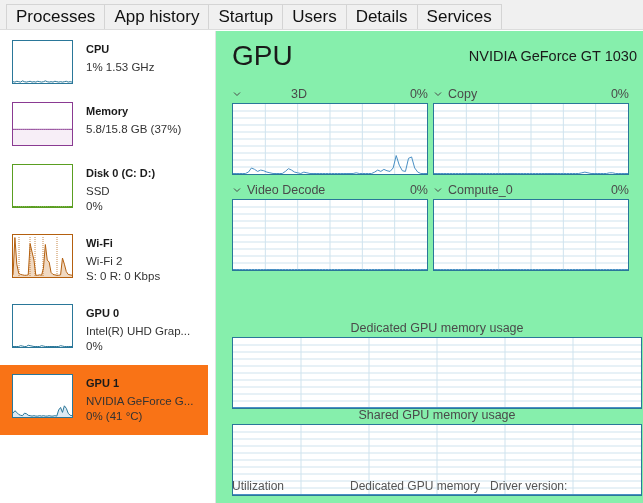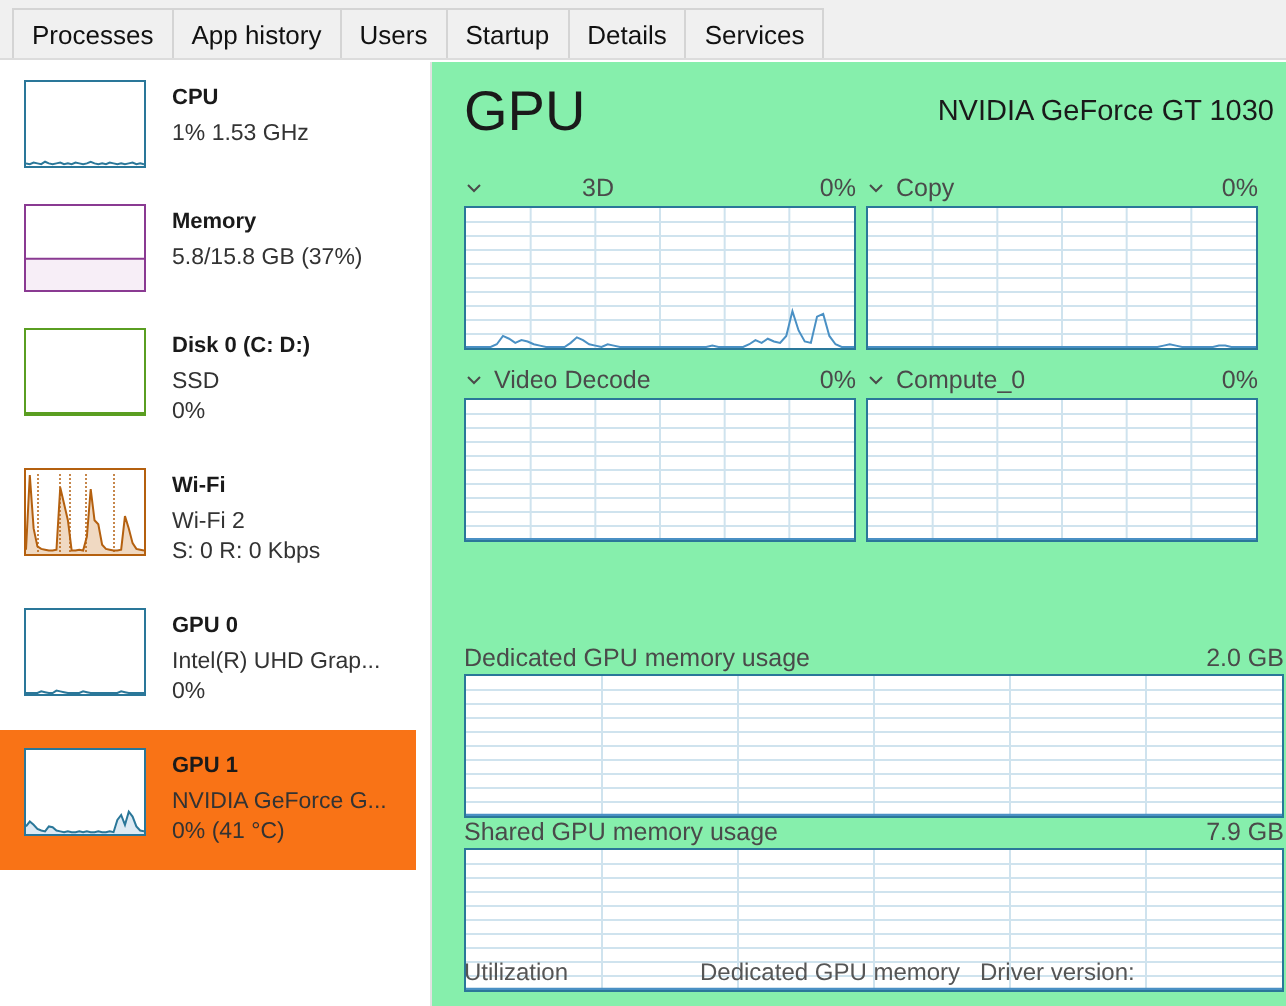--- a/index.html
+++ b/index.html
@@ -16,21 +16,21 @@
   #tabstrip {
     position: absolute; left: 0; top: 0; width: 643px; height: 30px;
     background: #f0f0f0;
     border-bottom: 1px solid #dcdcdc;
     display: flex; align-items: flex-end;
     padding-left: 6px;
   }
   .tab {
     height: 25px;
     padding: 0 9px;
-    font-size: 13px;
+    font-size: 17px;
     color: #111;
     display: flex; align-items: center;
     background: #f0f0f0;
     border: 1px solid #d4d4d4;
     border-bottom: none;
     margin-right: -1px;
     white-space: nowrap;
   }
   .tab.active {
     background: #ffffff;
@@ -114,21 +114,21 @@
     position: absolute;
     border: 1px solid #2a7799;
     background: #ffffff;
     overflow: hidden;
   }
   .graph-box svg { display: block; width: 100%; height: 100%; }
 
   .mem-label-row {
     position: absolute; height: 15px;
     display: flex; align-items: center;
-    font-size: 12.5px; color: #4a4a4a;
+    font-size: 12.5px; color: #4a4a4a; flex-direction: column;
   }
 
   #footer-row {
     position: absolute; left: 16px; bottom: 4px; width: 410px; height: 20px;
     font-size: 12px; color: #555555;
   }
   .foot {
     position: absolute; top: 0; white-space: nowrap;
   }
 </style>
@@ -136,24 +136,24 @@
 <body>
 
 <div id="tabstrip">
     <div class="tab">
       <span>Processes</span>
     </div>
     <div class="tab">
       <span>App history</span>
     </div>
     <div class="tab">
+      <span>Startup</span>
+    </div>
+    <div class="tab">
       <span>Users</span>
-    </div>
-    <div class="tab">
-      <span>Startup</span>
     </div>
     <div class="tab">
       <span>Details</span>
     </div>
     <div class="tab">
       <span>Services</span>
     </div>
   </div>
 
 <div id="sidebar">

